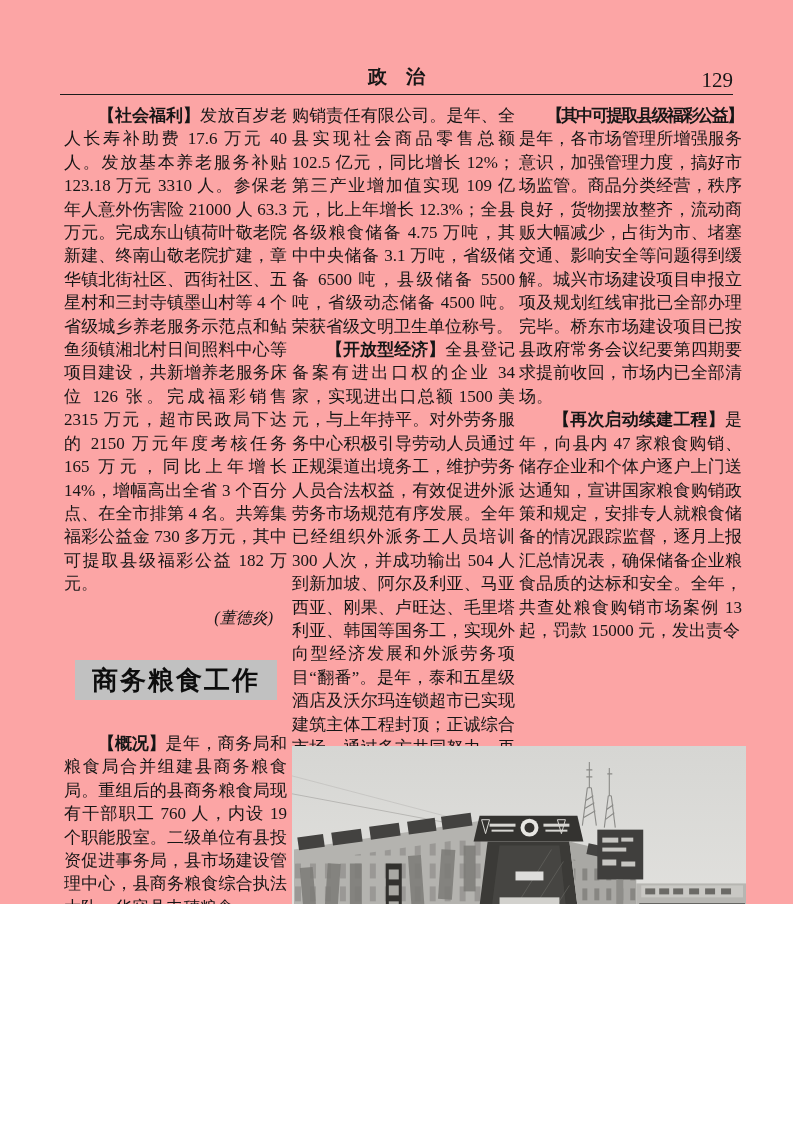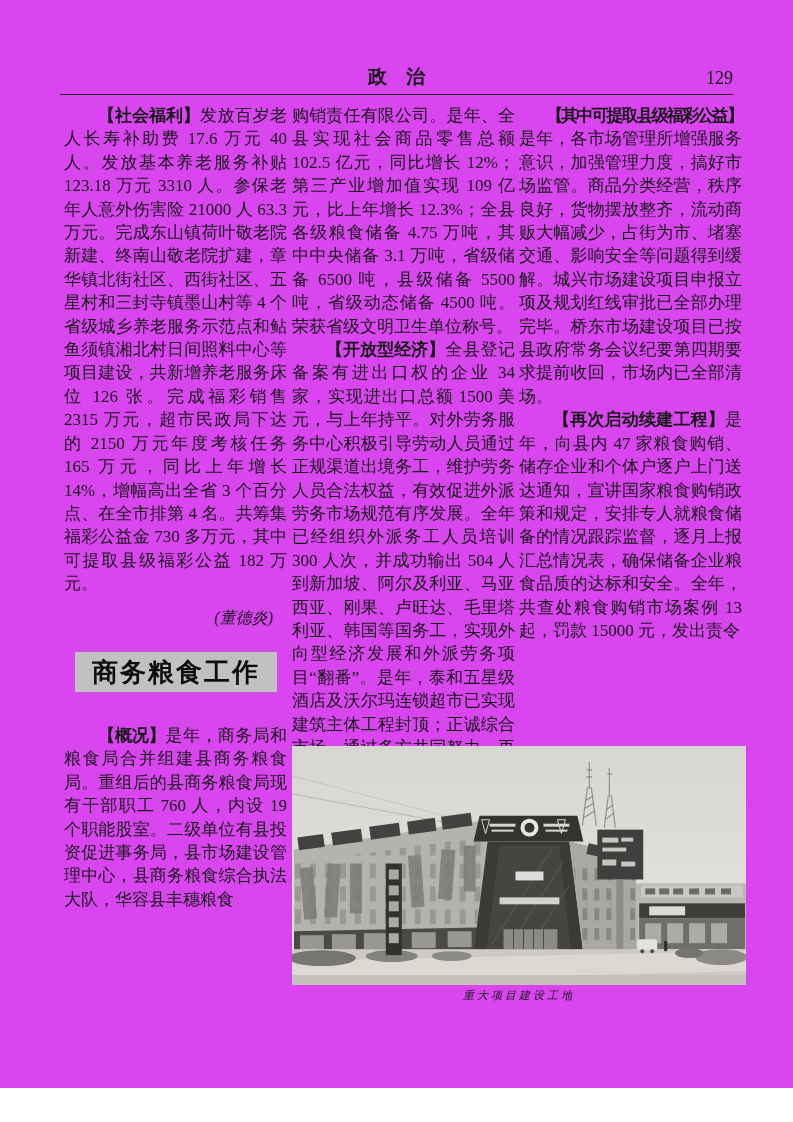--- a/index.html
+++ b/index.html
@@ -1,38 +1,38 @@
 <!DOCTYPE html>
 <html><head>
 <meta charset="utf-8">
 <style>
   html,body{margin:0;padding:0;background:#ffffff;}
-  .page{position:relative;width:793px;height:1088px;background:#d946ef;
+  .page{position:relative;width:793px;height:904px;background:#fca5a5;
         font-family:"Liberation Serif","DejaVu Serif",serif;color:#161616;overflow:hidden;}
 
   
   .hdr-title{position:absolute;left:0;right:0;top:64px;text-align:center;
              font-size:19px;font-weight:bold;}
-  .hdr-page{position:absolute;right:60px;top:68px;font-size:18px;}
+  .hdr-page{position:absolute;right:60px;top:68px;font-size:21px;}
   .hdr-rule{position:absolute;left:60px;right:60px;top:94px;border-top:1.6px solid #1c1c1c;}
 
   
   .col{position:absolute;top:104px;width:223px;font-size:17px;line-height:23.4px;
        text-align:justify;}
   #c1{left:64px;} #c2{left:292px;} #c3{left:519px;}
   .para{margin:0;text-indent:2em;}
   .cont{text-indent:0;}
   .p-long{text-indent:1.6em;}
   .phead{font-family:"Liberation Sans","DejaVu Sans",sans-serif;font-weight:bold;
          letter-spacing:-0.5px;}
   .phead.long{letter-spacing:-2.2px;}
 
   .signature{margin-top:10px;text-align:right;padding-right:14px;
              font-style:italic;font-size:16px;}
-  .section-box{margin:23px 10px 0 11px;height:40px;line-height:40px;background:#c1c1c1;
+  .section-box{margin:31px 10px 0 11px;height:40px;line-height:40px;background:#c1c1c1;
                text-align:center;font-family:"Liberation Sans","DejaVu Sans",sans-serif;
                font-weight:bold;font-size:26px;letter-spacing:2px;color:#0d0d0d;}
   .after-box{margin-top:32px;}
 
   
   .photo{position:absolute;left:292px;top:746px;width:454px;height:239px;}
   .photo svg{display:block;width:100%;height:100%;}
   .caption{position:absolute;left:292px;top:988px;width:454px;text-align:center;
            font-style:italic;font-size:11px;letter-spacing:3px;}
 </style>

